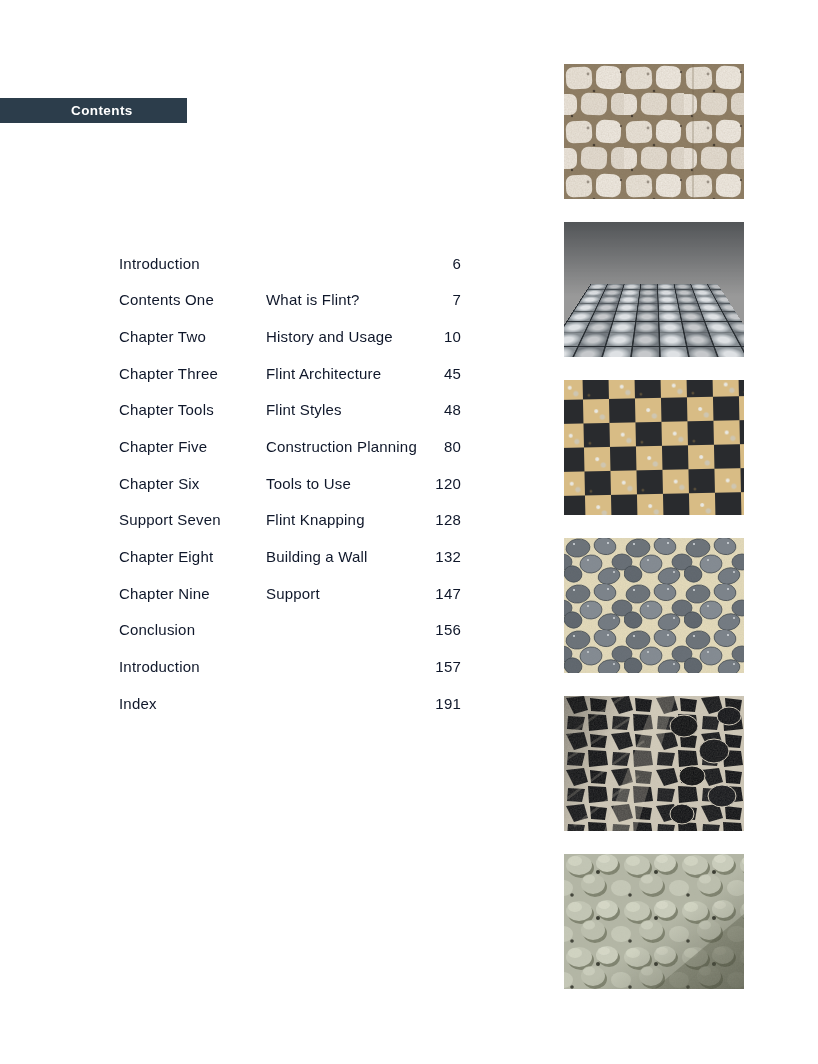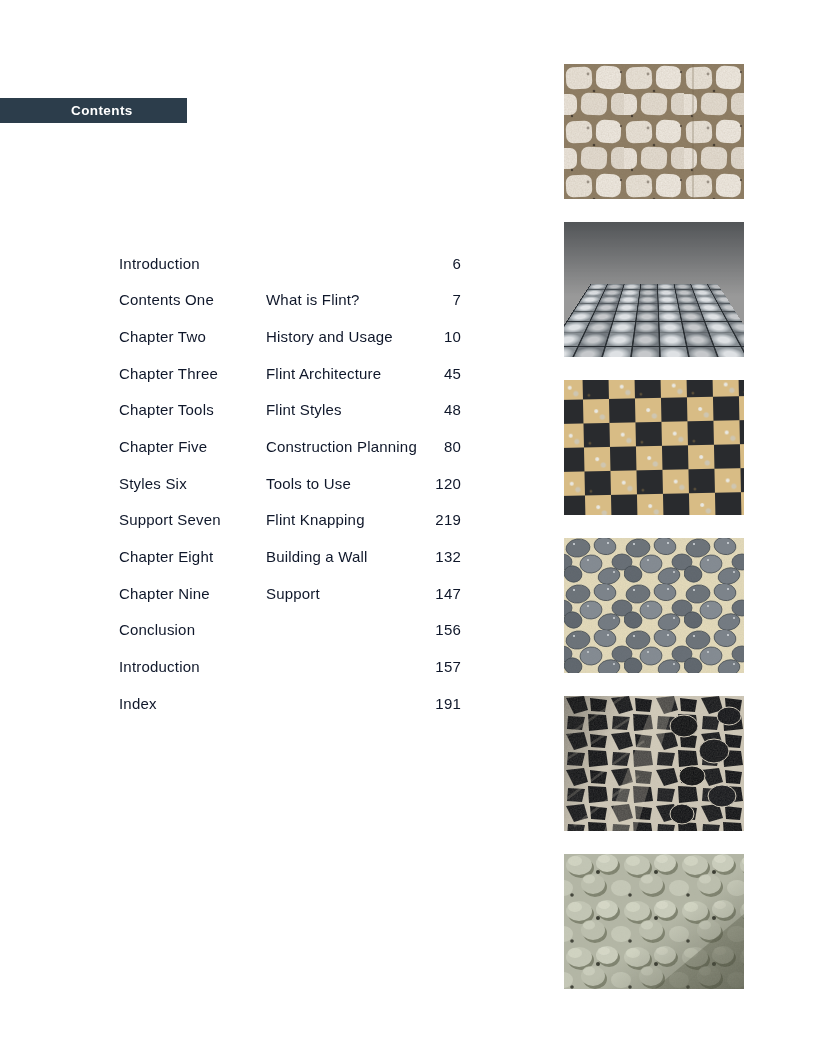--- a/index.html
+++ b/index.html
@@ -93,26 +93,26 @@
       <span class="pg">10</span>
       <span class="ch">Chapter Three</span>
       <span class="ti">Flint Architecture</span>
       <span class="pg">45</span>
       <span class="ch">Chapter Tools</span>
       <span class="ti">Flint Styles</span>
       <span class="pg">48</span>
       <span class="ch">Chapter Five</span>
       <span class="ti">Construction Planning</span>
       <span class="pg">80</span>
-      <span class="ch">Styles Six</span>
+      <span class="ch">Chapter Six</span>
       <span class="ti">Tools to Use</span>
       <span class="pg">120</span>
       <span class="ch">Support Seven</span>
       <span class="ti">Flint Knapping</span>
-      <span class="pg">219</span>
+      <span class="pg">128</span>
       <span class="ch">Chapter Eight</span>
       <span class="ti">Building a Wall</span>
       <span class="pg">132</span>
       <span class="ch">Chapter Nine</span>
       <span class="ti">Support</span>
       <span class="pg">147</span>
       <span class="ch">Conclusion</span>
       <span class="ti"></span>
       <span class="pg">156</span>
       <span class="ch">Introduction</span>

